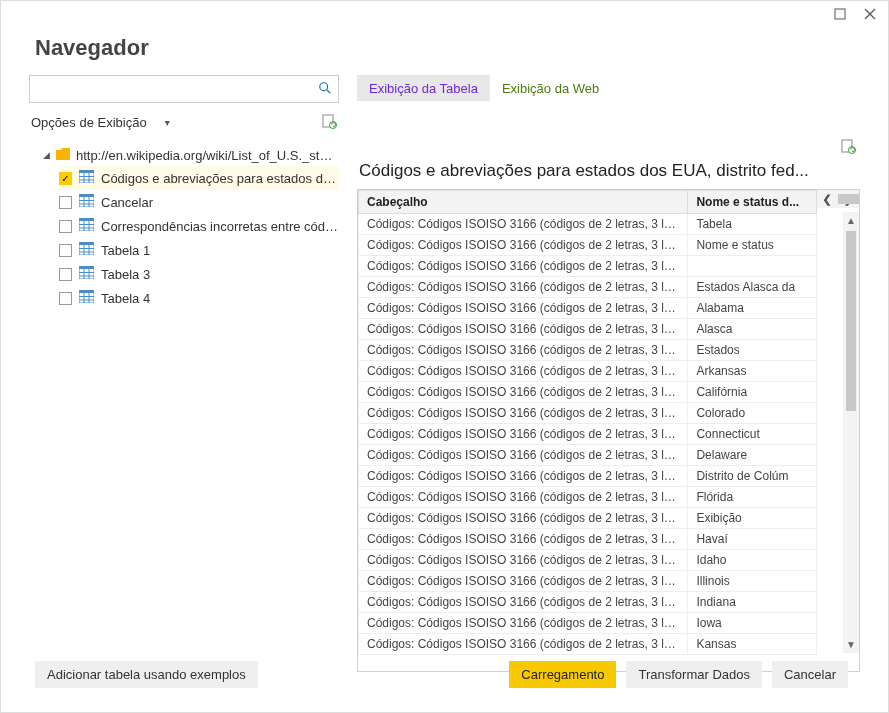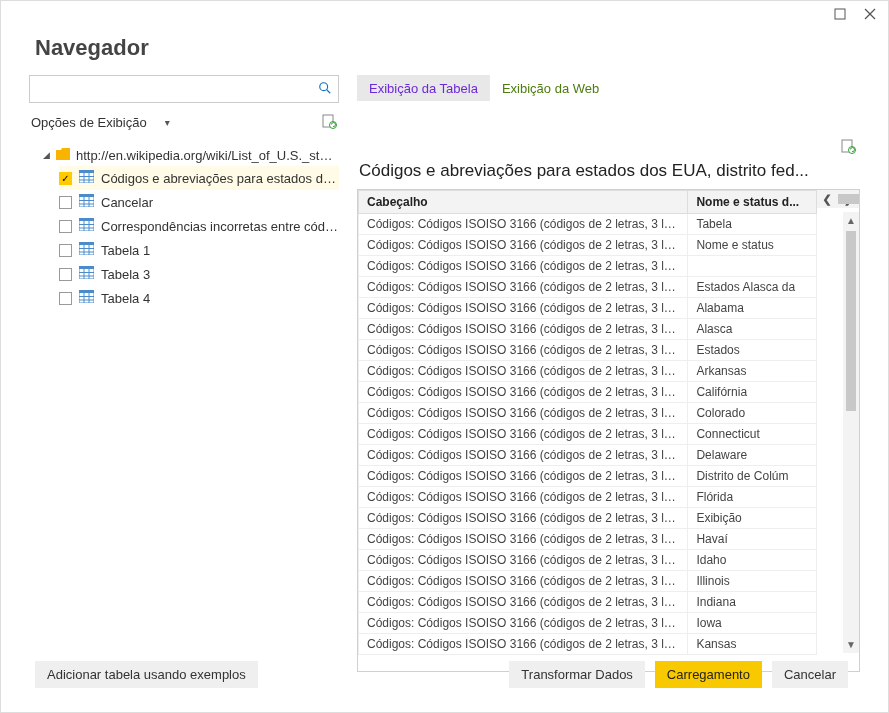--- a/index.html
+++ b/index.html
@@ -455,17 +455,17 @@
           </div>
         <span class="arrow">❯</span>
       </div>
     </div>
   </div>
 </div>
 
 <div class="footer">
   <button class="btn">Adicionar tabela usando exemplos</button>
   <div class="btn-row">
+    <button class="btn primary">Carregamento</button>
     <button class="btn">Transformar Dados</button>
-    <button class="btn primary">Carregamento</button>
     <button class="btn">Cancelar</button>
   </div>
 </div>
 
 </body></html>

